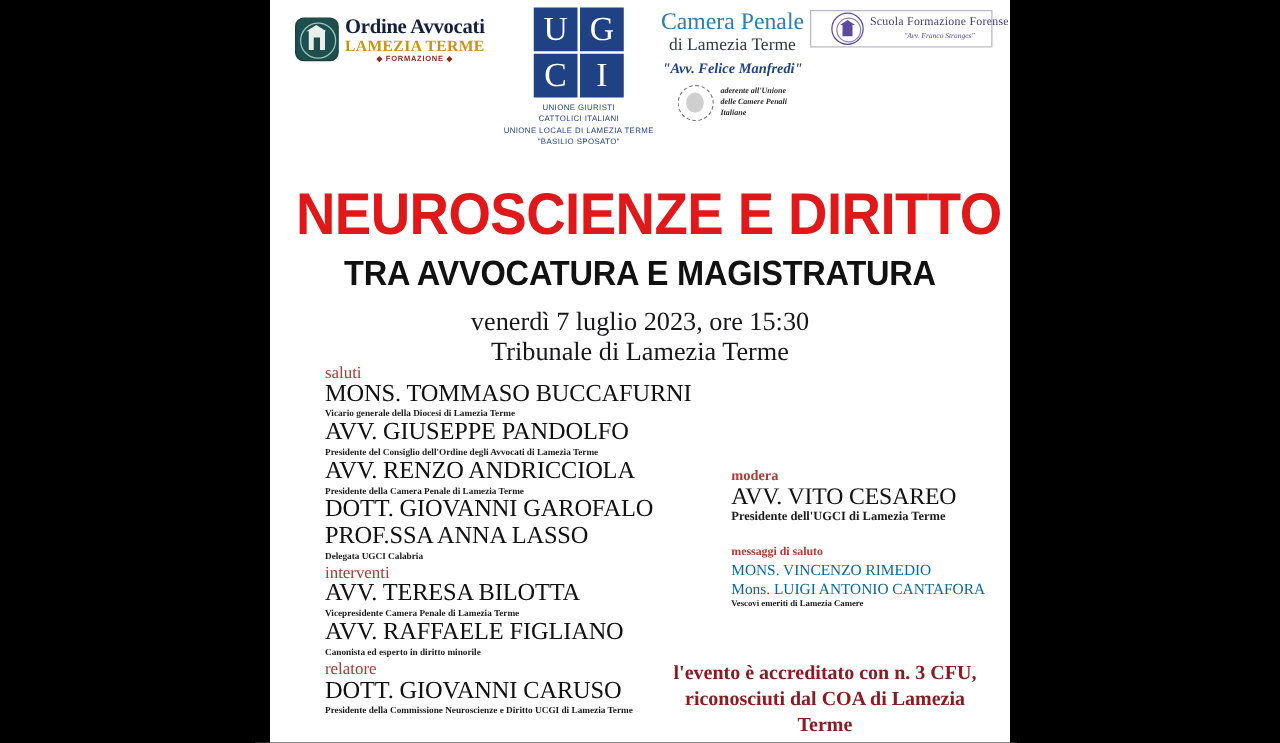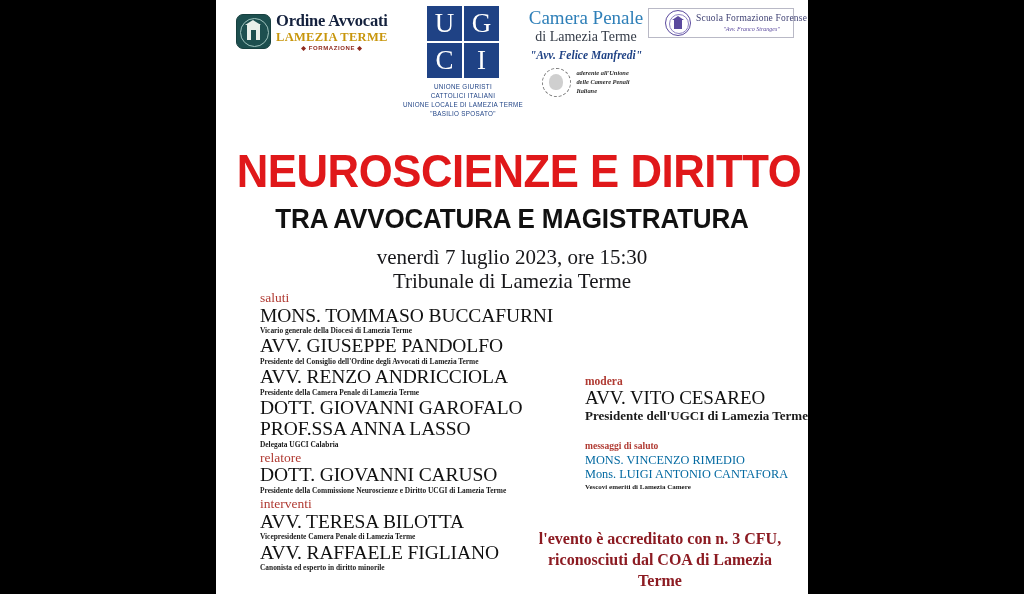--- a/index.html
+++ b/index.html
@@ -334,21 +334,21 @@
 
   .col-right .section-label {
     font-family: "Liberation Serif", serif;
     font-weight: bold;
     font-size: 11.5px;
     color: #b03a32;
   }
   .col-right .person-name {
     font-size: 19px;
   }
-  .col-right .person-role { font-size: 13px; }
+  .col-right .person-role { font-size: 10px; }
 
   .msg-block { margin-top: 16px; }
   .msg-block .section-label { font-size: 9.5px; margin-bottom: 1px; }
   .msg-name {
     font-family: "Liberation Serif", serif;
     font-size: 12.3px;
     color: #0369a1;
     line-height: 1.2;
     white-space: nowrap;
   }
@@ -456,33 +456,33 @@
         <div class="person-name">AVV. GIUSEPPE PANDOLFO</div>
         <div class="person-role">Presidente del Consiglio dell'Ordine degli Avvocati di Lamezia Terme</div>
         <div class="person-name">AVV. RENZO ANDRICCIOLA</div>
         <div class="person-role">Presidente della Camera Penale di Lamezia Terme</div>
         <div class="person-name">DOTT. GIOVANNI GAROFALO</div>
         <div class="person-name">PROF.SSA ANNA LASSO</div>
         <div class="person-role">Delegata UGCI Calabria</div>
       </div>
 
       <div>
-        <div class="section-label">relatore</div>
-        <div class="person-name">DOTT. GIOVANNI CARUSO</div>
-        <div class="person-role">Presidente della Commissione Neuroscienze e Diritto UCGI di Lamezia Terme</div>
-      </div>
-
-      <div>
         <div class="section-label">interventi</div>
         <div class="person-name">AVV. TERESA BILOTTA</div>
         <div class="person-role">Vicepresidente Camera Penale di Lamezia Terme</div>
         <div class="person-name">AVV. RAFFAELE FIGLIANO</div>
         <div class="person-role">Canonista ed esperto in diritto minorile</div>
       </div>
 
+      <div>
+        <div class="section-label">relatore</div>
+        <div class="person-name">DOTT. GIOVANNI CARUSO</div>
+        <div class="person-role">Presidente della Commissione Neuroscienze e Diritto UCGI di Lamezia Terme</div>
+      </div>
+
     </div>
 
     <div class="col-right">
 
       <div>
         <div class="section-label">modera</div>
         <div class="person-name">AVV. VITO CESAREO</div>
         <div class="person-role">Presidente dell'UGCI di Lamezia Terme</div>
       </div>
 

